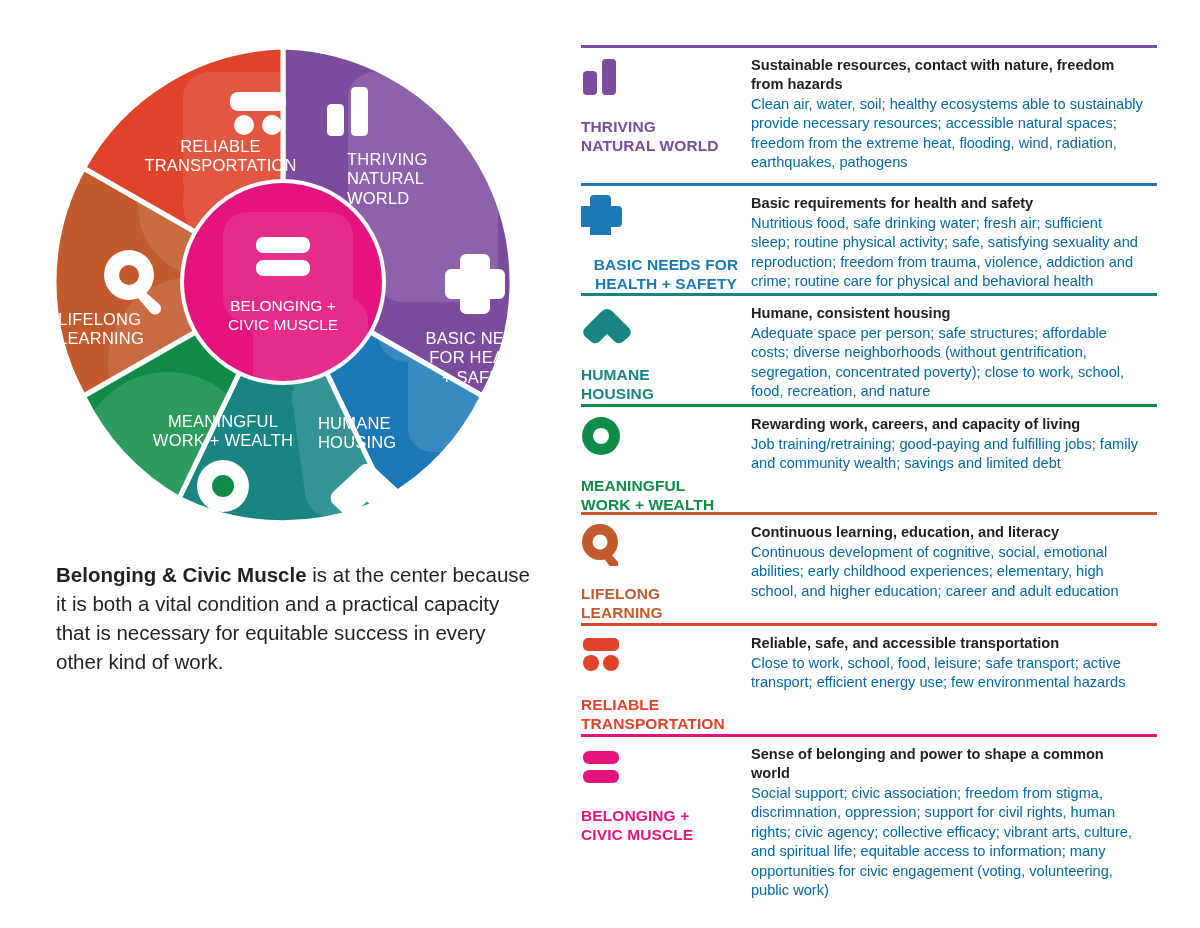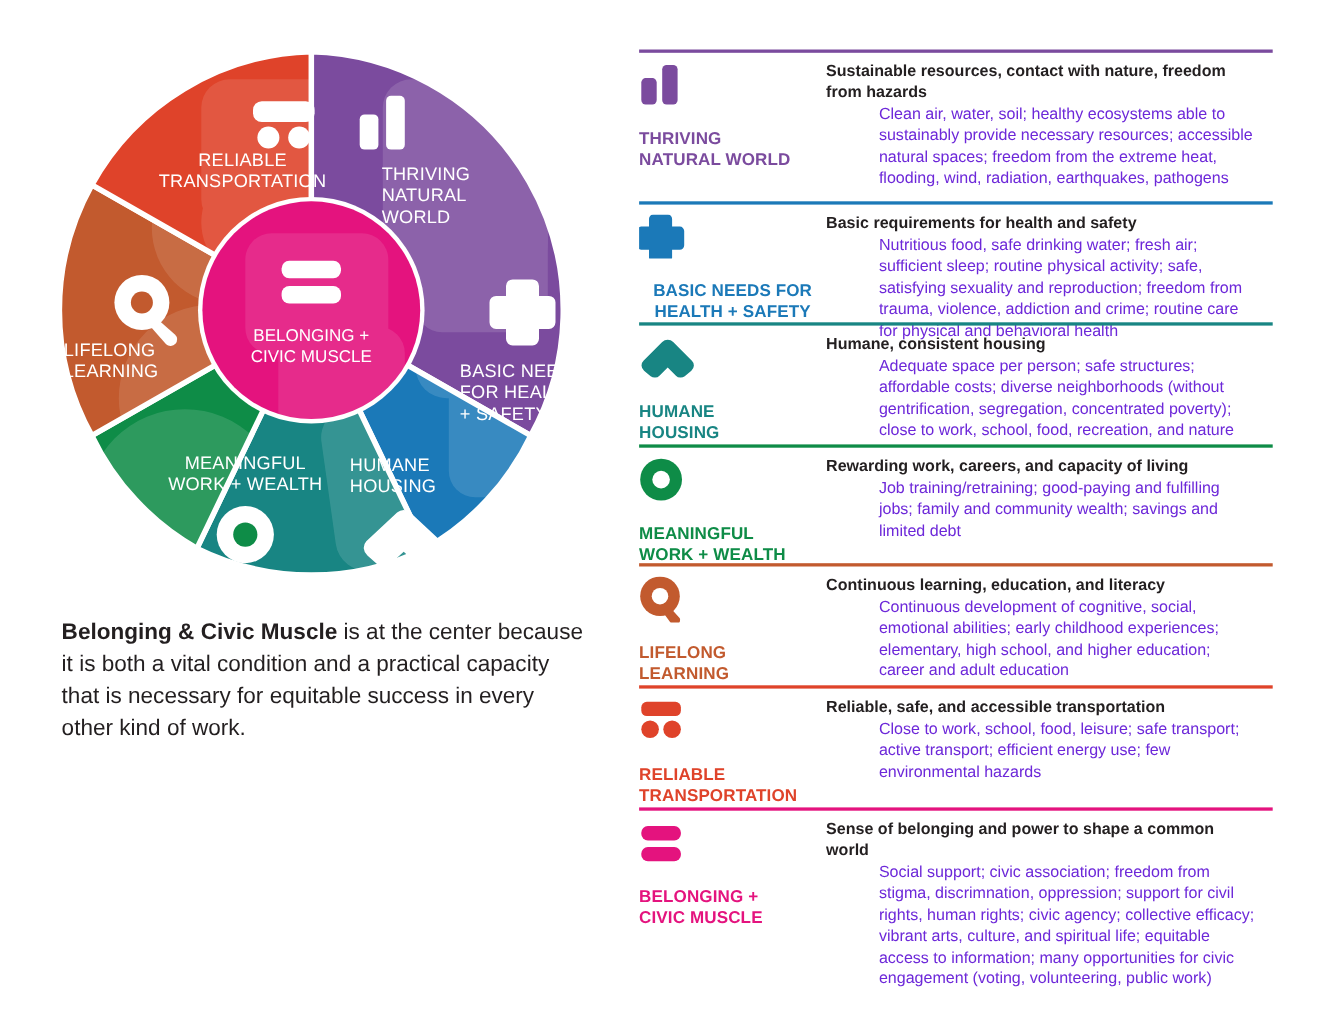--- a/index.html
+++ b/index.html
@@ -49,21 +49,21 @@
   .rule{position:absolute;left:6px;top:0;width:576px;height:3px;}
   .row .icon-col{position:absolute;left:6px;top:12px;width:170px;}
   .icon-box{height:44px;display:flex;align-items:flex-start;}
   .cat-name{
     margin-top:16px;
     font-size:15.5px;font-weight:700;line-height:1.25;
     letter-spacing:.1px;text-transform:uppercase;white-space:pre-line;
   }
   .txt-col{position:absolute;left:176px;top:11px;width:392px;}
   .txt-head{font-size:14.6px;font-weight:700;line-height:1.30;color:#231f20;}
-  .txt-body{font-size:14.6px;font-weight:400;line-height:1.33;color:#6d28d9;margin-top:1px;margin-left:48px;}
+  .txt-body{font-size:14.6px;font-weight:400;line-height:1.33;color:#0369a1;margin-top:1px;}
 </style>
 </head>
 <body>
 
 <div class="page">
 
   <div class="left-panel">
     <div class="wheel-wrap">
       <svg class="wheel-svg" width="470" height="500" viewBox="0 0 470 500">
         <defs>
@@ -171,21 +171,21 @@
             <rect x="208" y="205" width="54" height="16" rx="7"></rect>
             <rect x="208" y="228" width="54" height="16" rx="7"></rect>
           </g>
         </g>
       </svg>
 
       <div class="seg-label" style="left:299px;top:118px;width:110px;text-align:left;">THRIVING
 NATURAL
 WORLD</div>
 
-      <div class="seg-label" style="left:370px;top:297px;width:128px;text-align:left;">BASIC NEEDS
+      <div class="seg-label" style="left:370px;top:297px;width:128px;text-align:center;">BASIC NEEDS
 FOR HEALTH
 + SAFETY</div>
 
       <div class="seg-label" style="left:270px;top:382px;width:120px;text-align:left;">HUMANE
 HOUSING</div>
 
       <div class="seg-label" style="left:80px;top:380px;width:190px;text-align:center;">MEANINGFUL
 WORK + WEALTH</div>
 
       <div class="seg-label" style="left:10px;top:278px;width:135px;text-align:left;">LIFELONG

